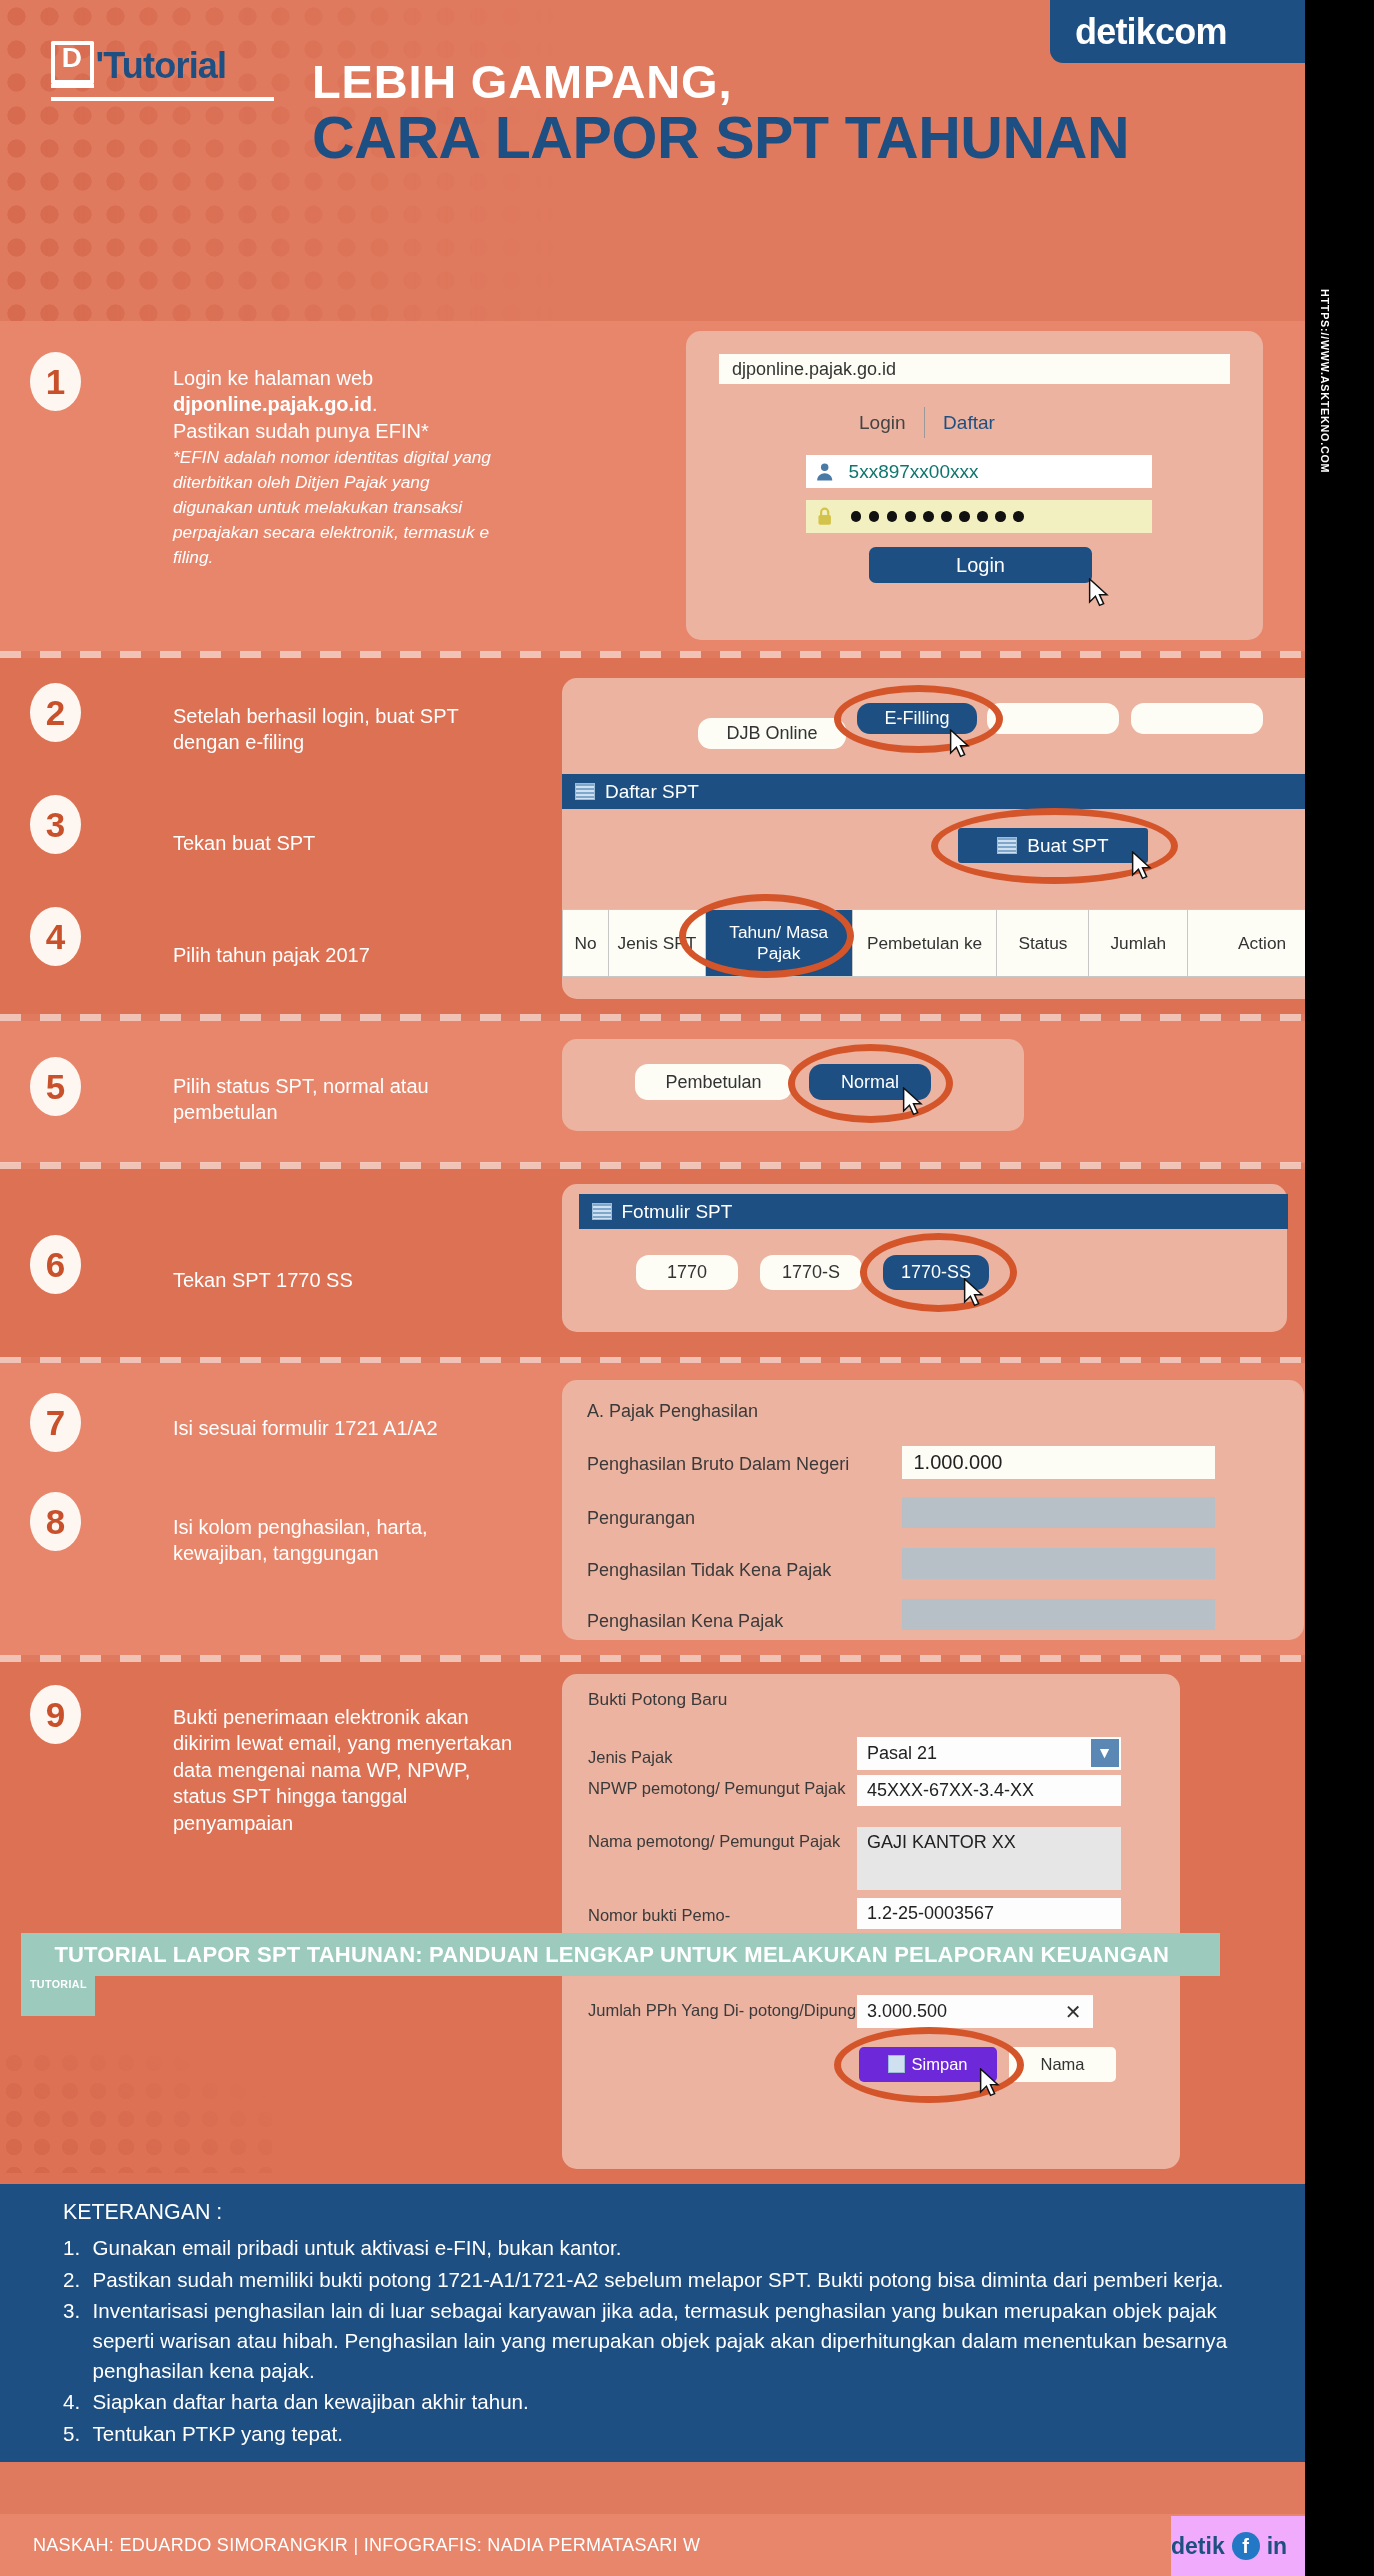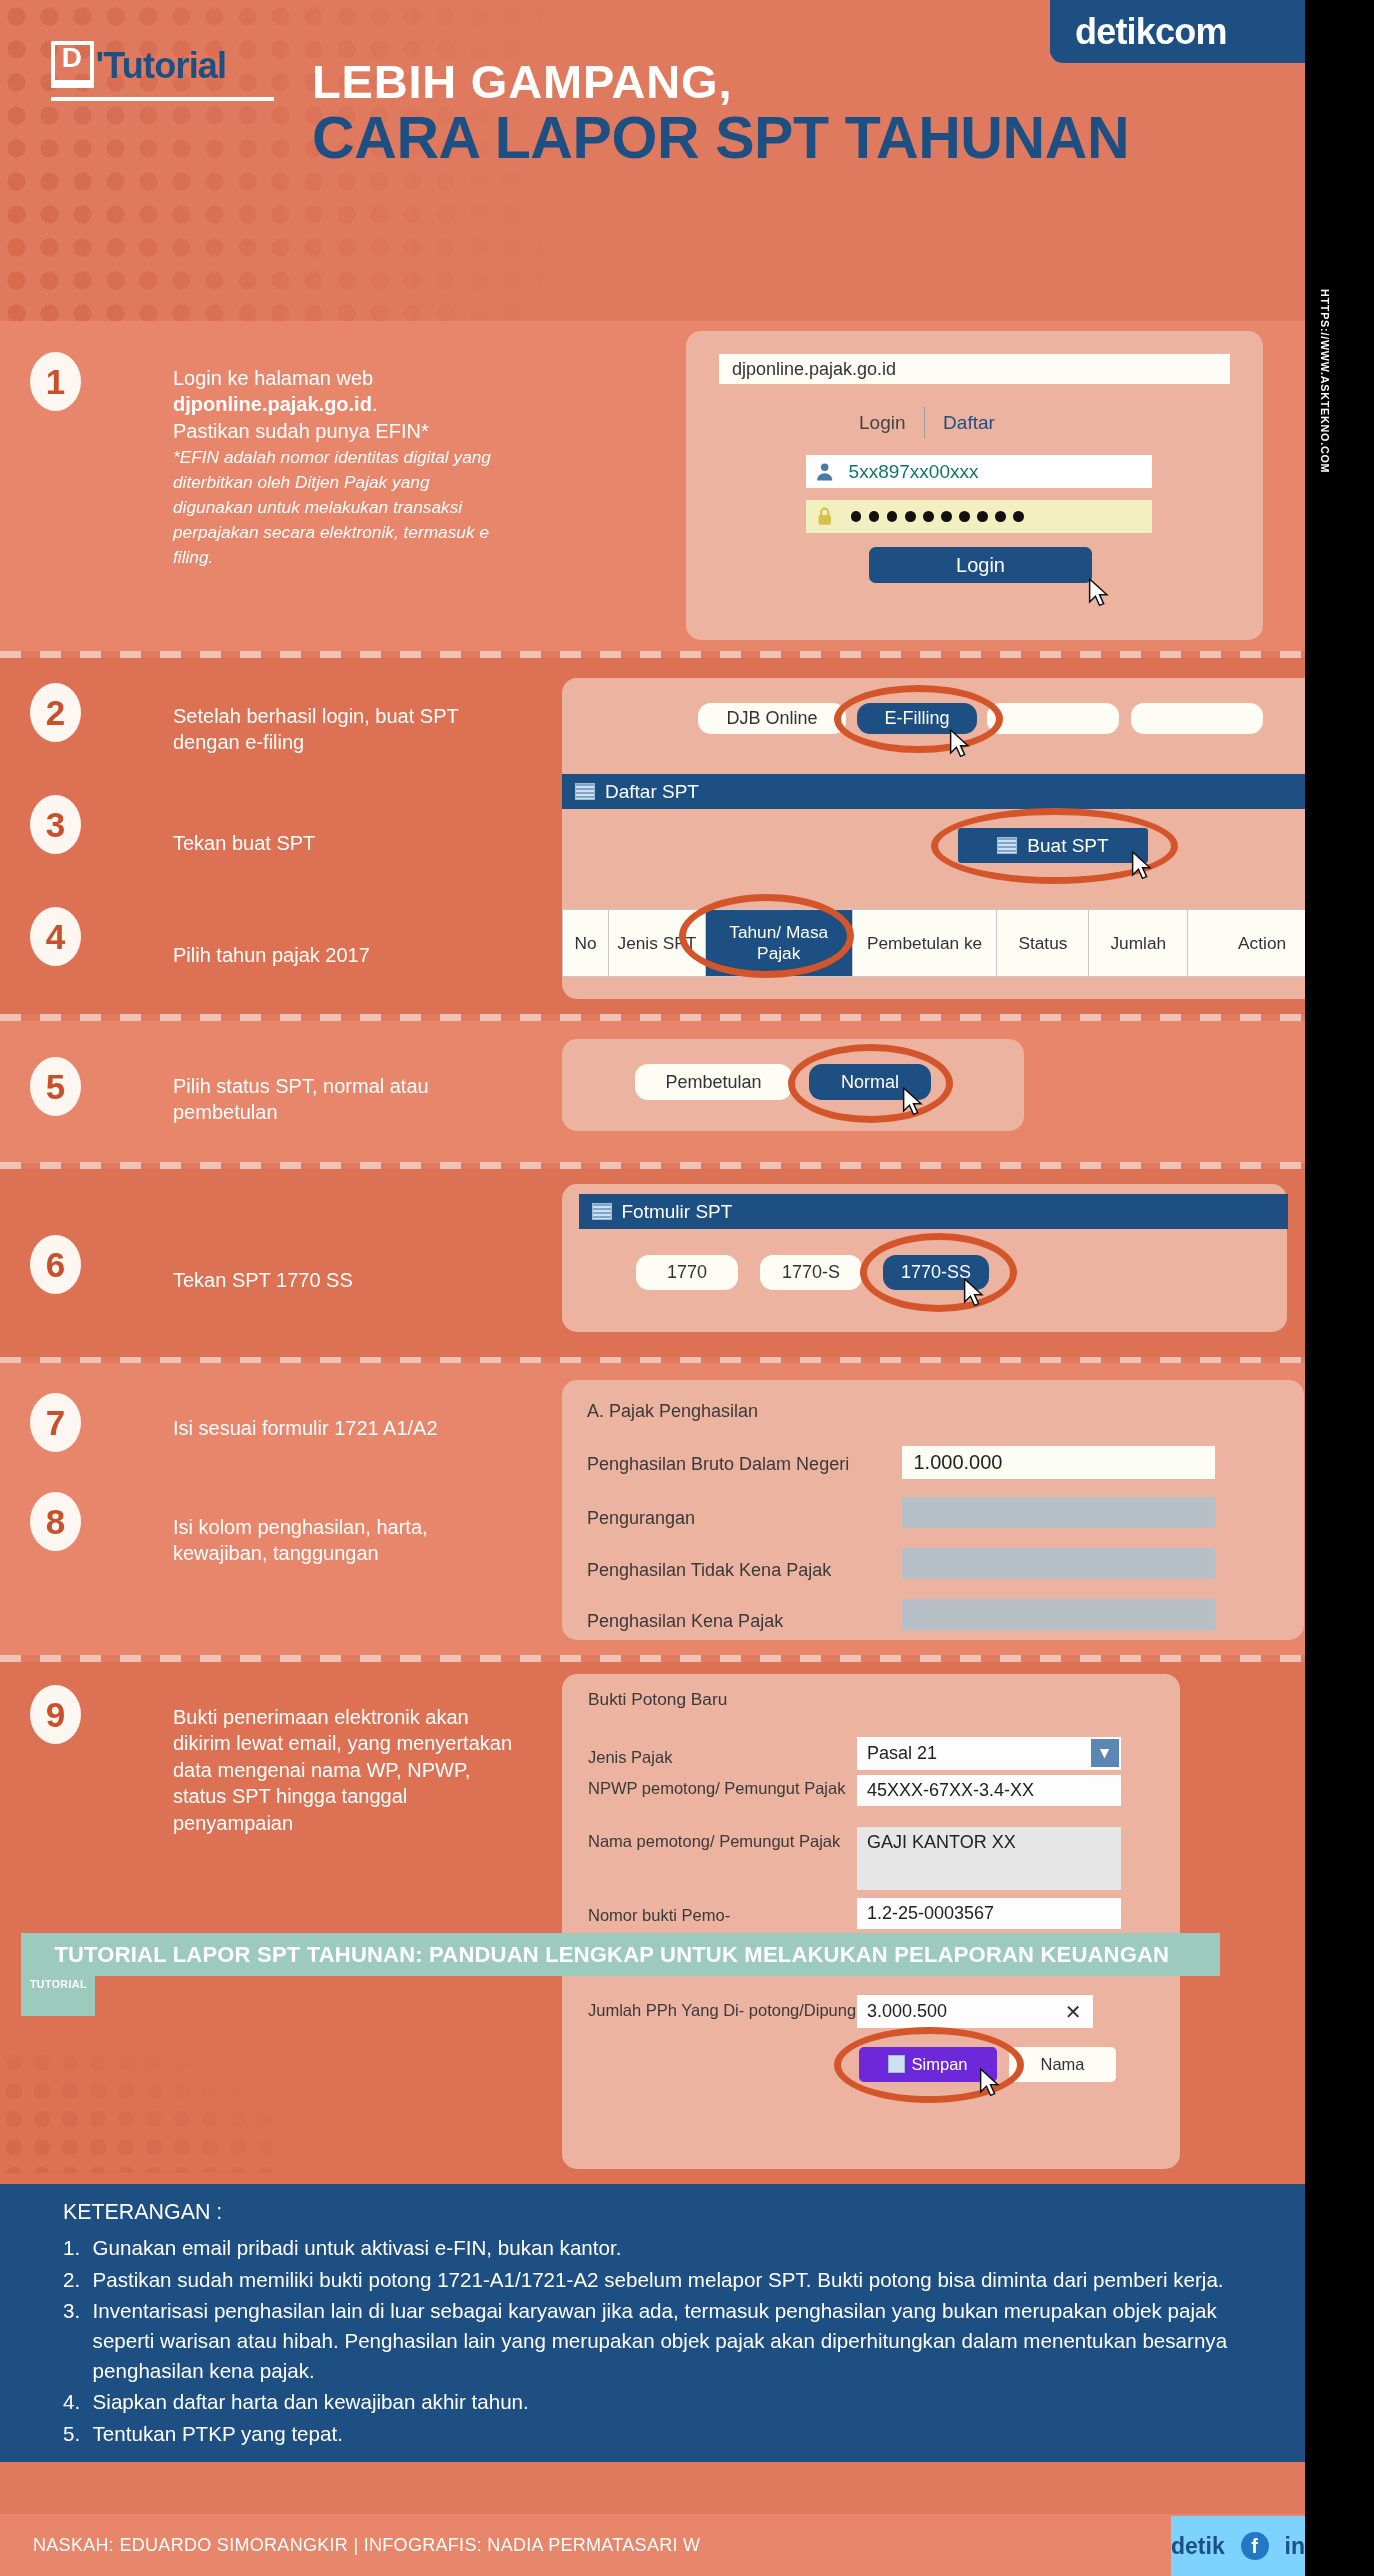--- a/index.html
+++ b/index.html
@@ -236,22 +236,22 @@
   .ket-list li { display: flex; gap: 8.2px; margin-bottom: 1.6px; }
   .ket-list li .n { width: 21.4px; flex: 0 0 auto; }
   .credits {
     position: absolute; left: 0; top: 2514px;
     width: 1305px; height: 62px; background: #e8866c;
     display: flex; align-items: center; padding-left: 33px;
     color: #fff; font-size: 18px; letter-spacing: 0.3px;
   }
   .detikfin {
     position: absolute; left: 1171px; top: 2516px;
-    width: 134px; height: 60px; background: #7dd3fc;
-    display: flex; align-items: center; justify-content: flex-start; gap: 16px;
+    width: 134px; height: 60px; background: #f0abfc;
+    display: flex; align-items: center; justify-content: flex-start; gap: 7px;
   }
   .detikfin .t1 { color: #1d4f82; font-size: 23px; font-weight: 900; }
   .detikfin .fball {
     width: 28px; height: 28px; border-radius: 50%; background: #2278c4;
     color: #fff; font-size: 20px; font-weight: 900;
     display: flex; align-items: center; justify-content: center;
   }
   .detikfin .t2 { color: #1d4f82; font-size: 23px; font-weight: 900; }
   .dots-deco {
     position: absolute; left: 0; width: 272px; height: 124px;
@@ -350,21 +350,21 @@
       <div class="numcircle" style="left:30px;top:25px;">2</div>
       <div class="steptext" style="left:173px;top:26px;width:354px;">Setelah berhasil login, buat SPT dengan e-filing</div>
 
       <div class="numcircle" style="left:30px;top:137px;">3</div>
       <div class="steptext" style="left:173px;top:153px;width:354px;">Tekan buat SPT</div>
 
       <div class="numcircle" style="left:30px;top:249px;">4</div>
       <div class="steptext" style="left:173px;top:265px;width:354px;">Pilih tahun pajak 2017</div>
 
       <div class="panel" style="left:562px;top:20px;width:775px;height:321px;">
-        <div class="pill" style="left:136px;top:25px;width:148px;height:31px;">DJB Online</div>
+        <div class="pill" style="left:136px;top:40px;width:148px;height:31px;">DJB Online</div>
         <div class="pill sel" style="left:295px;top:25px;width:120px;height:31px;">E-Filling</div>
         <div class="pill" style="left:425px;top:25px;width:132px;height:31px;"></div>
         <div class="pill" style="left:569px;top:25px;width:132px;height:31px;"></div>
 
         <div class="circ-hl" style="left:272px;top:6.6px;width:169px;height:68px;"></div>
         <svg class="cursor" style="left:387px;top:51px;" viewBox="0 0 26 36">
           <path d="M2 1 L2 29 L9 22 L14 33 L19 31 L14 20 L23 20 Z" fill="#fff" stroke="#111" stroke-width="1.8"></path>
         </svg>
 
         <div class="bluebar" style="left:0px;top:96px;width:775px;height:35px;">

